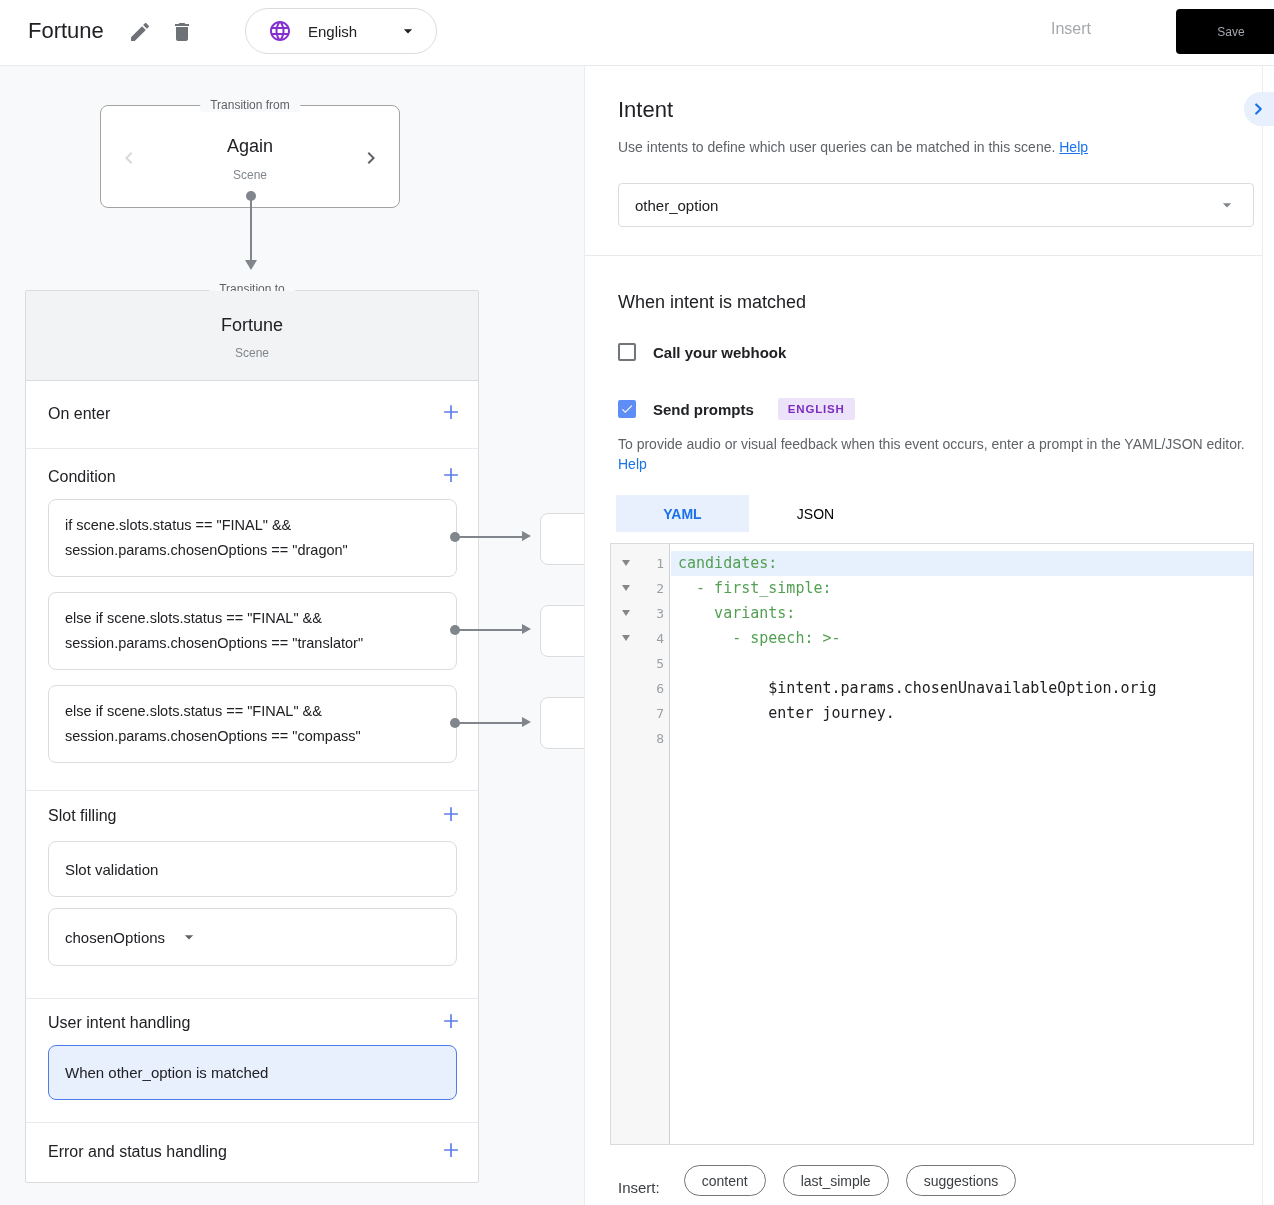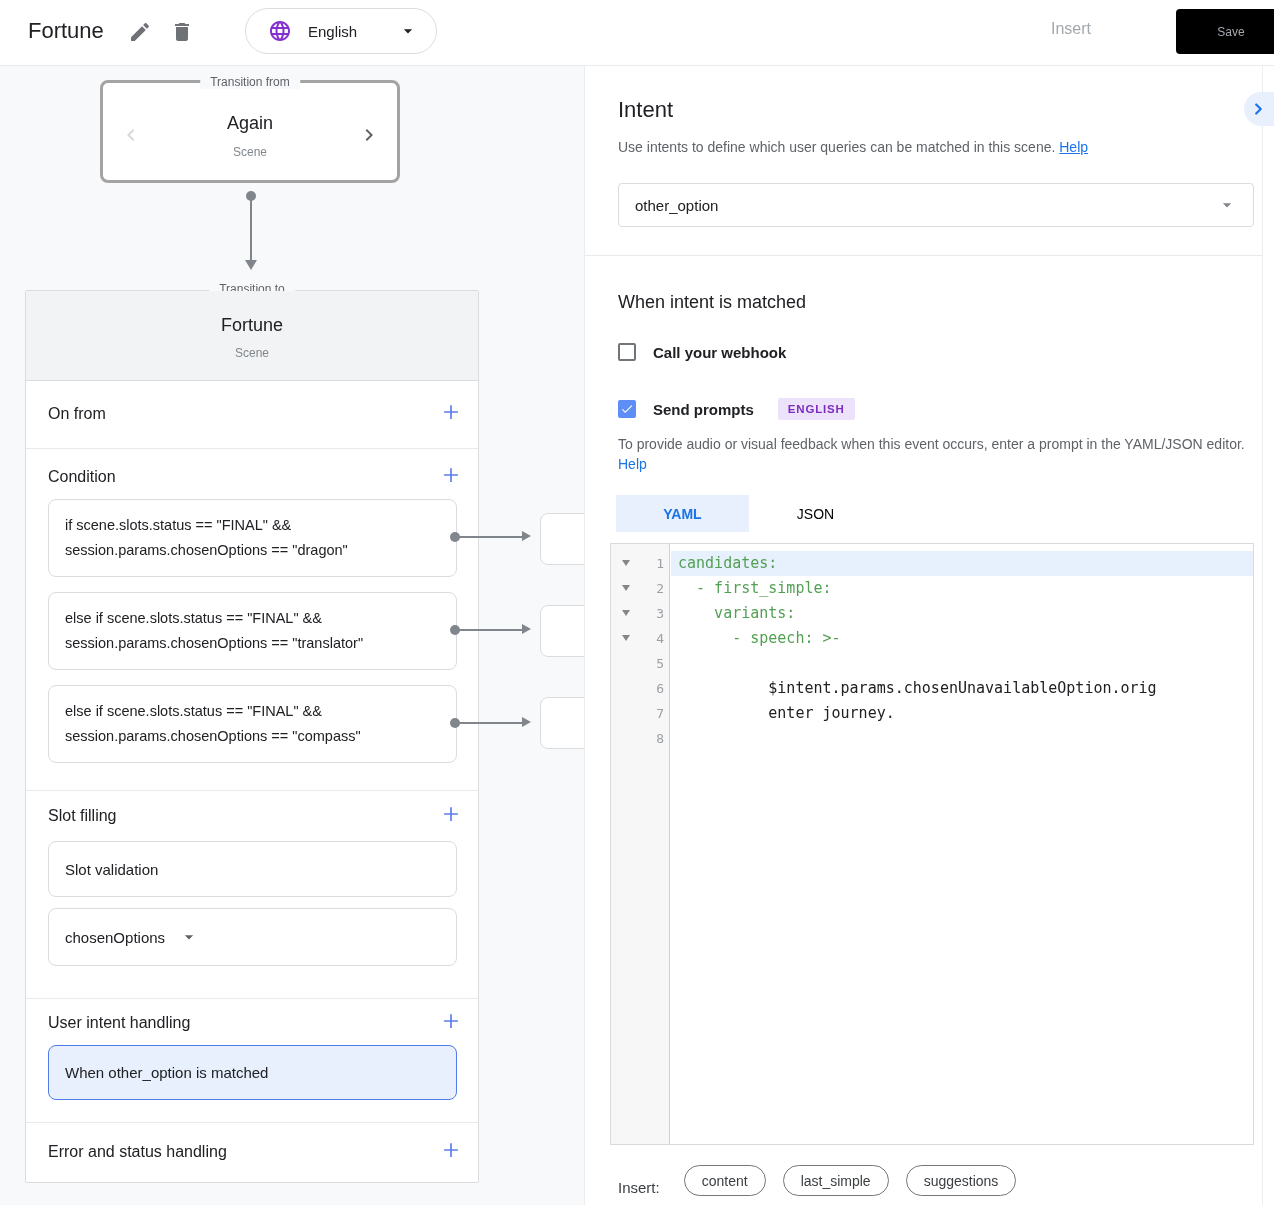--- a/index.html
+++ b/index.html
@@ -17,21 +17,21 @@
   .lang-pill .globe { margin-left:22px; width:24px; height:24px; }
   .lang-pill .lang-label { margin-left:16px; font-size:15px; color:#202124; }
   .lang-pill .pill-caret { margin-left:auto; margin-right:18px; width:20px; height:20px; }
   .tb-cancel { position:absolute; left:1051px; top:20px; font-size:16px; color:#a3a8ad; background:none; border:none; cursor:pointer; font-family:inherit; }
   .tb-save { position:absolute; left:1176px; top:9px; width:110px; height:45px; font-size:12px; color:#a3a8ad; background:#000000; border:none; border-radius:4px; cursor:default; font-family:inherit; }
 
   
   .canvas { position:absolute; left:0; top:66px; width:584px; height:1139px; background:#f8f9fa; overflow:hidden; z-index:5; }
   .legend { position:absolute; left:50%; transform:translateX(-50%); top:-8px; background:#f8f9fa; padding:0 10px; font-size:12px; color:#5f6368; white-space:nowrap; }
 
-  .from-box { position:absolute; left:100px; top:14px; width:300px; height:103px; background:#fff; border:3px solid #a3a3a3; border-radius:8px; }
+  .from-box { position:absolute; left:100px; top:39px; width:300px; height:103px; background:#fff; border:1px solid #a3a3a3; border-radius:8px; }
   .from-name { position:absolute; left:0; right:0; top:30px; text-align:center; font-size:18px; color:#202124; }
   .from-type { position:absolute; left:0; right:0; top:62px; text-align:center; font-size:12px; color:#80868b; }
   .nav-chevron { position:absolute; top:40px; width:24px; height:24px; cursor:pointer; }
   .nav-left { left:16px; }
   .nav-right { right:16px; }
 
   .conn { position:absolute; background:#80868b; }
   .conn-dot { width:10px; height:10px; border-radius:50%; }
   .v-dot { left:246px; top:125px; }
   .v-line { left:250px; top:134px; width:2px; height:60px; }
@@ -137,21 +137,21 @@
     <div class="conn v-line"></div>
     <div class="v-arrow"></div>
 
     <div class="scene-card">
       <span class="legend" style="top:-9px;">Transition to</span>
       <div class="scene-head">
         <div class="scene-name">Fortune</div>
         <div class="scene-type">Scene</div>
       </div>
 
-      <div class="sec-label" style="top:114px;">On from</div>
+      <div class="sec-label" style="top:114px;">On enter</div>
       <svg class="plus-btn" style="top:110px;" viewBox="0 0 24 24">
           <path stroke="#5b7cea" stroke-width="1.8" fill="none" d="M12 4.5v15M4.5 12h15"></path>
         </svg>
       <div class="sec-div" style="top:157px;"></div>
 
       <div class="sec-label" style="top:177px;">Condition</div>
       <svg class="plus-btn" style="top:173px;" viewBox="0 0 24 24">
           <path stroke="#5b7cea" stroke-width="1.8" fill="none" d="M12 4.5v15M4.5 12h15"></path>
         </svg>
 

